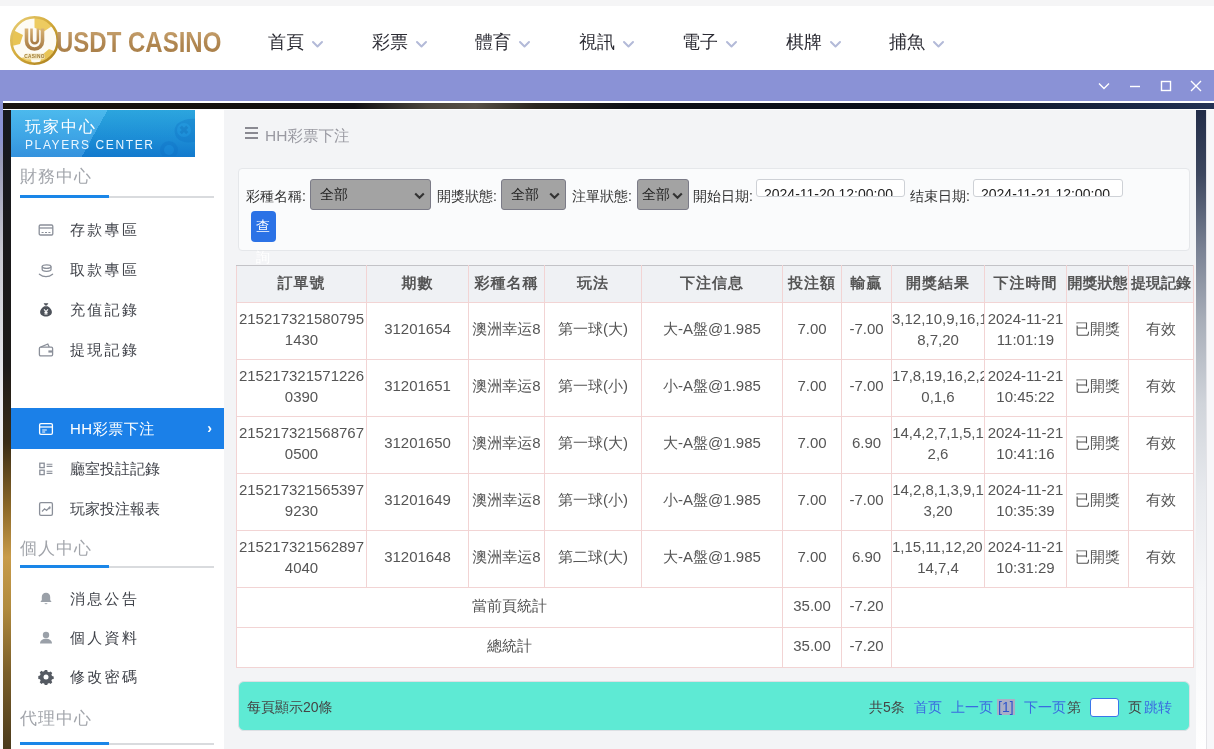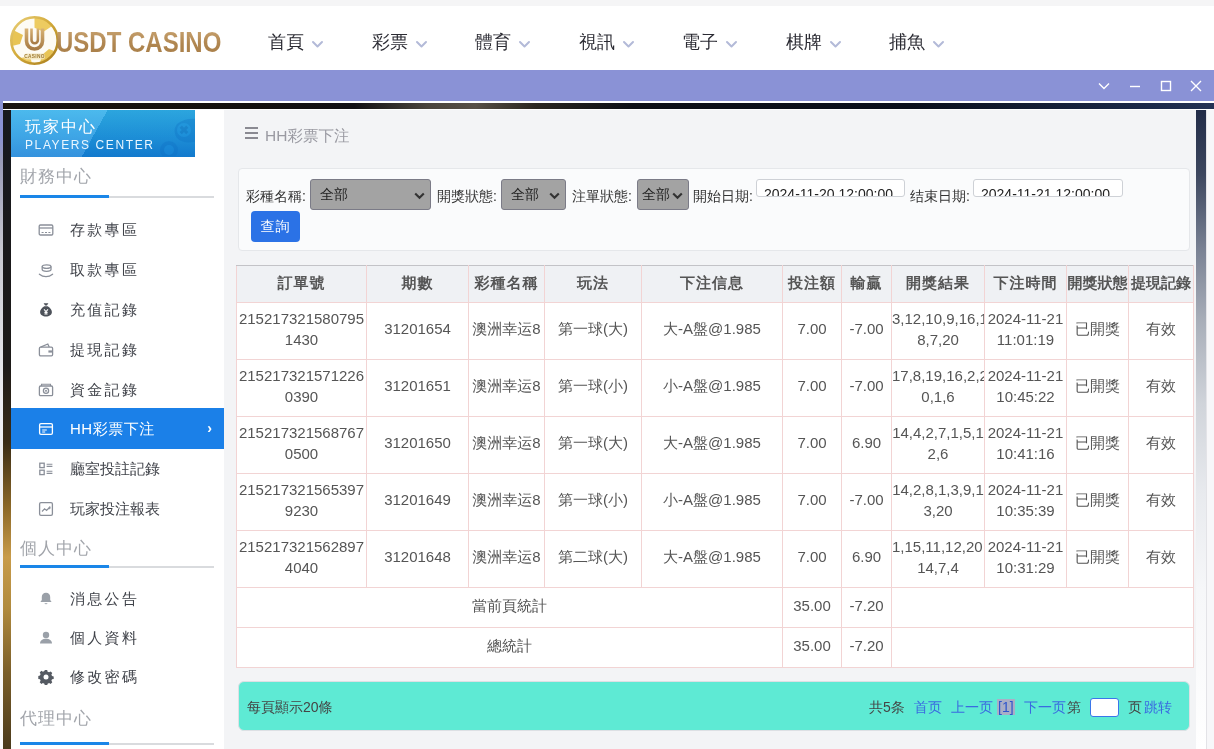--- a/index.html
+++ b/index.html
@@ -41,21 +41,21 @@
 
 #main{position:absolute;left:224px;top:110px;width:972px;height:639px;background:#f3f4f6}
 #crumb{position:absolute;left:245px;top:125px;width:400px;height:16px}
 #crumb .bars div{position:absolute;left:0;width:13px;height:2px;background:#8a8a92}
 #crumb .t{position:absolute;left:20px;top:1px;font-size:15.5px;color:#9a9aa2}
 #filter{position:absolute;left:238px;top:168px;width:952px;height:83px;background:#fafbfc;border:1px solid #e5e7ea;border-radius:4px}
 .flabel{position:absolute;top:188px;font-size:14px;color:#333}
 .fsel{position:absolute;top:179px;height:31px;background:#a3a3a3;border:1px solid #7b7b87;border-radius:3px;font-size:14px;color:#222;line-height:29px;padding-left:9px}
 .fsel svg{position:absolute;right:5px;top:12px}
 .finput{position:absolute;top:179px;height:18px;background:#fff;border:1px solid #ced1d6;border-radius:3px;font-size:14px;color:#222;line-height:29px;padding-left:7px;white-space:nowrap;overflow:hidden}
-#qbtn{position:absolute;left:251px;top:211px;width:49px;height:31px;background:#2b72e6;border-radius:4px;color:#fff;font-size:14px;text-align:center;line-height:31px;letter-spacing:1px}
+#qbtn{position:absolute;left:251px;top:211px;width:25px;height:31px;background:#2b72e6;border-radius:4px;color:#fff;font-size:14px;text-align:center;line-height:31px;letter-spacing:1px}
 
 #tbl{position:absolute;left:236px;top:265px;width:958px;border-collapse:collapse;table-layout:fixed;background:#fff;font-size:15px;color:#555}
 #tbl td,#tbl th{border:1px solid #f2d4d4;text-align:center;vertical-align:middle;line-height:21px;overflow:hidden;padding:0}
 #tbl thead th{border-top:1px solid #c3c3c7;background:#eff1f4;color:#555;font-weight:bold;height:37px;padding-bottom:3px;font-size:15px;letter-spacing:1px}
 #tbl thead th:nth-child(10),#tbl thead th:nth-child(11){letter-spacing:0}
 #tbl tbody td{height:57px;padding-bottom:5px}
 #tbl tr.sum td{height:40px;padding-bottom:5px}
 
 #pager{position:absolute;left:238px;top:681px;width:952px;height:50px;background:#5eead4;border:1px solid #dde0e4;border-radius:6px;font-size:14px;color:#444}
 #pager .left{position:absolute;left:8px;top:17px}
@@ -199,31 +199,20 @@
     <div class="sitem" style="top:220px">
       <svg class="ic" viewBox="0 0 16 16">
           <g fill="none" stroke="#8a8f99" stroke-width="1.3">
             <path d="M2.6 5.2 9.8 2l1.4 3.1"></path>
             <rect x="1.4" y="5.2" width="13.2" height="8.6" rx="1.2"></rect>
             <path d="M10.4 9.5h4.2" stroke-width="2.2"></path>
           </g>
         </svg>
       <span class="tx">提現記錄</span>
     </div>
-    <div class="sitem" style="top:260px">
-      <svg class="ic" viewBox="0 0 16 16">
-          <g fill="none" stroke="#8a8f99" stroke-width="1.3">
-            <rect x="1.4" y="4" width="13.2" height="9.6" rx="1.2"></rect>
-            <path d="M3.5 4V2.2h9V4" stroke-width="1.1"></path>
-            <circle cx="8" cy="8.8" r="2.6"></circle>
-            <path d="M7 8.8h2M8 7.8v2" stroke-width="1"></path>
-          </g>
-        </svg>
-      <span class="tx">資金記錄</span>
-    </div>
     <div id="selitem" style="top:298px">
       <svg class="ic" viewBox="0 0 16 16">
           <g fill="none" stroke="#fff" stroke-width="1.3">
             <rect x="1.6" y="2.6" width="12.8" height="10.8" rx="1.4"></rect>
             <path d="M1.6 6h12.8"></path>
             <path d="M4.2 9h4.6M4.2 11h3" stroke-width="1.1"></path>
           </g>
         </svg>
       <span class="tx">HH彩票下注</span>
       <span class="ar">›</span>

